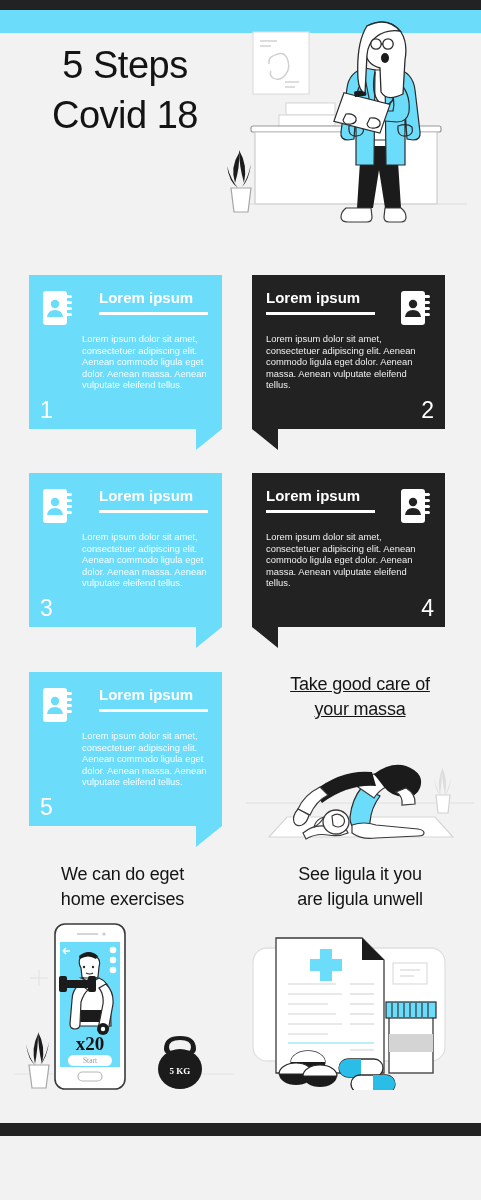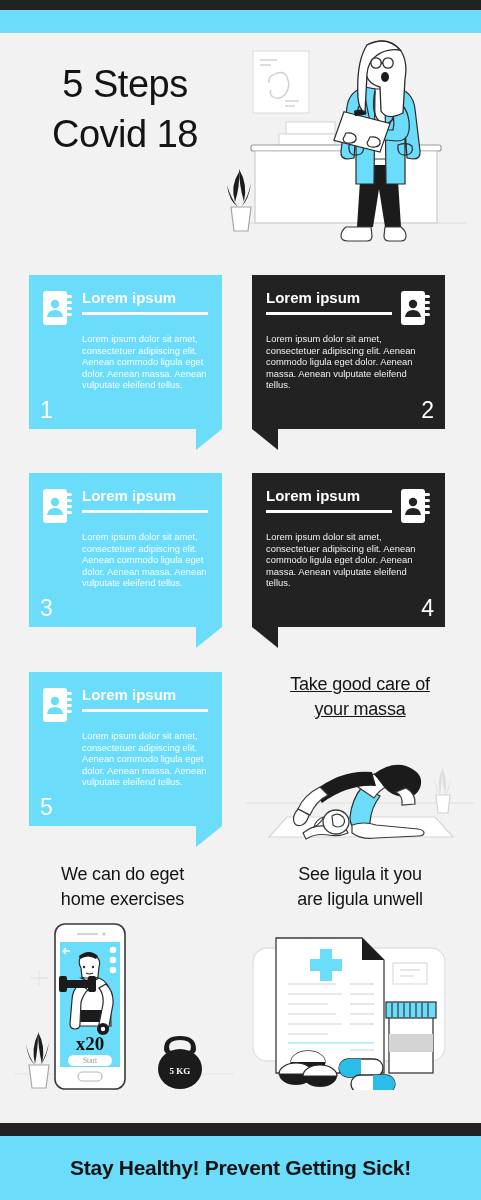--- a/index.html
+++ b/index.html
@@ -9,21 +9,21 @@
     font-family: "Liberation Sans", sans-serif;
     overflow: hidden;
   }
   .page { position: relative; width: 481px; height: 1200px; background: #f2f2f2; }
 
   
   .bar-dark-top { position:absolute; left:0; top:0; width:481px; height:10px; background:#222222; }
   .bar-blue-top { position:absolute; left:0; top:10px; width:481px; height:23px; background:#6bdcfa; }
 
   
-  .hero { position:absolute; left:0; top:37px; width:481px; height:222px; }
+  .hero { position:absolute; left:0; top:18px; width:481px; height:222px; }
   .hero-title {
     position:absolute; left:20px; top:22px; width:210px;
     font-size:38px; line-height:50px; color:#141414; font-weight:400;
     letter-spacing:-0.5px; text-align:center;
   }
   .hero-art { position:absolute; left:215px; top:0; width:266px; height:222px; }
 
   
   .card {
     position:absolute; width:193px; height:154px; padding:14px 14px 10px 14px;
@@ -31,21 +31,21 @@
   .card.blue { background:#6bdcfa; }
   .card.dark { background:#222222; }
   .card .tail {
     position:absolute; bottom:-21px; width:0; height:0;
     border-top:21px solid transparent;
   }
   .card.blue .tail { right:0; border-left:26px solid #6bdcfa; border-top-color:#6bdcfa; border-left-color:#6bdcfa;
     border-top:21px solid #6bdcfa; border-right:26px solid transparent; border-left:0; }
   .card.dark .tail { left:0; border-top:21px solid #222222; border-left:26px solid transparent; border-right:0; }
 
-  .card-top { display:flex; align-items:flex-start; gap:9px;justify-content:flex-end; }
+  .card-top { display:flex; align-items:flex-start; gap:26px;justify-content:flex-end; }
   .card.dark .card-top { flex-direction:row-reverse; }
   .bookicon { flex:0 0 auto; width:30px; height:34px; margin-top:2px; }
   .card-head { flex:1 1 auto; }
   .card-title { font-size:15px; font-weight:700; line-height:17px; color:#ffffff; }
   .card.dark .card-title { text-align:left; }
   .rule { height:3px; background:#ffffff; margin-top:6px; width:100%; }
   .card-body {
     margin-top:8px; font-size:9.4px; line-height:11.6px;
     color:#ffffff; padding-left:39px;
   }
@@ -430,17 +430,14 @@
       <path d="M41 132 a17 11 0 0 1 34 0z" fill="#fff"></path>
       <path d="M41 132 a17 11 0 0 0 34 0z" fill="#1b1b1b"></path>
       <ellipse cx="46" cy="144" rx="17" ry="11" fill="#1b1b1b"></ellipse>
       <path d="M29 144 a17 11 0 0 1 34 0z" fill="#fff" stroke="#2b2b2b" stroke-width="1.2"></path>
       <ellipse cx="70" cy="146" rx="17" ry="11" fill="#1b1b1b"></ellipse>
       <path d="M53 146 a17 11 0 0 1 34 0z" fill="#fff" stroke="#2b2b2b" stroke-width="1.2"></path>
     </svg>
   </div>
 
   <div class="bar-dark-bot"></div>
-  <div class="banner">
-    <span class="banner-text">Stay Healthy! Prevent Getting Sick!</span>
-  </div>
 
 </div>
 
 </body></html>

